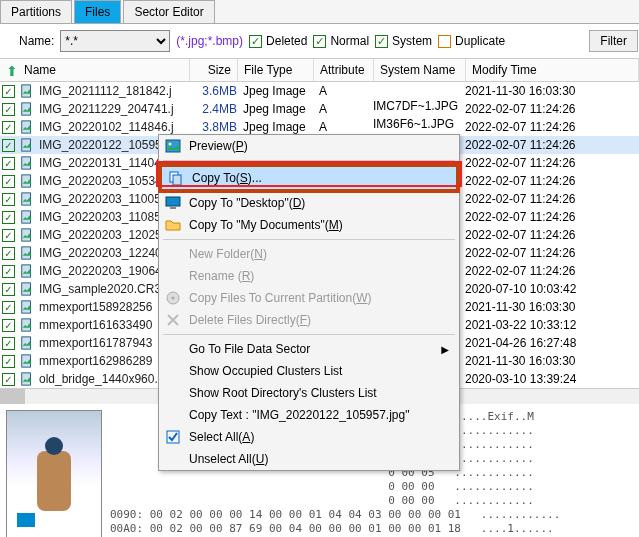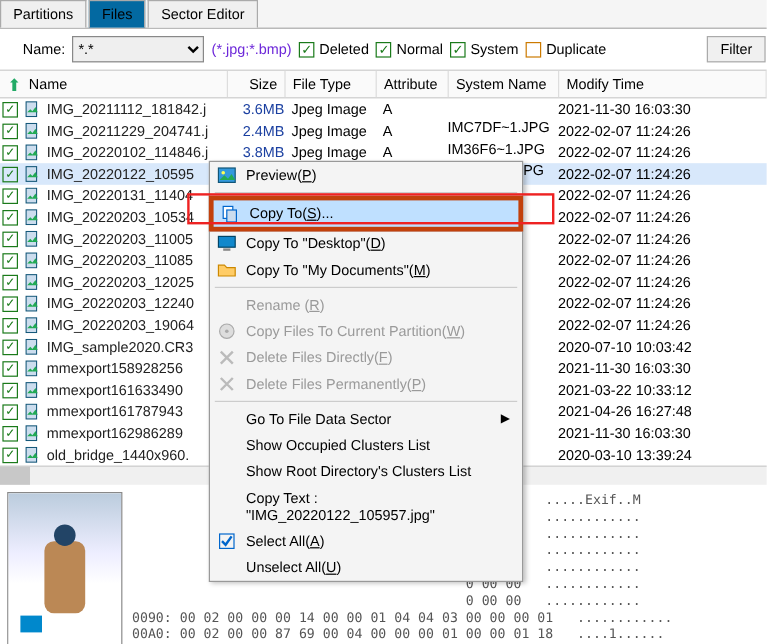--- a/index.html
+++ b/index.html
@@ -1,19 +1,19 @@
 <!DOCTYPE html>
 <html><head>
 <meta charset="utf-8">
 <style>
 * { margin: 0; padding: 0; box-sizing: border-box; font-family: "Segoe UI", Tahoma, sans-serif; font-size: 12px; }
 body { background: #fff; width: 639px; height: 537px; overflow: hidden; position: relative; }
 .tabs { display: flex; border-bottom: 1px solid #aaa; background: #f5f5f5; }
 .tab { padding: 4px 10px; border: 1px solid #aaa; border-bottom: none; background: #f0f0f0; margin-right: 2px; cursor: pointer; }
-.tab.active { background: #0369a1; }
+.tab.active { background: #0ea5e9; }
 .filter-row { display: flex; align-items: center; padding: 6px 1px; gap: 6px; }
 .filter-row label { margin-left: 18px; }
 .name-select { width: 110px; height: 22px; border: 1px solid #888; }
 .ext-hint { color: #6d28d9; }
 .chk { display: inline-flex; align-items: center; gap: 4px; }
 .chk .box { width: 13px; height: 13px; border: 1px solid #1a7a1a; display: inline-flex; align-items: center; justify-content: center; color: #1a7a1a; font-size: 11px; }
 .chk .box.orange { border-color: #cc7a00; color: #cc7a00; }
 .chk .box.empty { color: transparent; }
 .filter-btn { margin-left: auto; padding: 3px 10px; border: 1px solid #aaa; background: #f0f0f0; }
 .headers { display: flex; border-top: 1px solid #ccc; border-bottom: 1px solid #ccc; background: #fafafa; position: relative; }
@@ -38,21 +38,21 @@
 .row .time { flex: 1; }
 .scrollbar-h { height: 16px; background: #f0f0f0; border-top: 1px solid #ccc; position: relative; }
 .scrollbar-h .thumb { position: absolute; left: 0; top: 0; height: 100%; width: 25px; background: #c8c8c8; }
 .preview { display: flex; padding: 6px; gap: 8px; }
 .thumb-img { width: 96px; height: 128px; border: 1px solid #888; position: relative; overflow: hidden; }
 .snow { position: absolute; inset: 0; background: linear-gradient(#bcd 0%, #eef 40%, #fff 60%, #fff 100%); }
 .person { position: absolute; left: 30px; top: 40px; width: 34px; height: 60px; background: #b85; border-radius: 8px; }
 .person::before { content: ""; position: absolute; top: -14px; left: 8px; width: 18px; height: 18px; background: #246; border-radius: 50%; }
 .bucket { position: absolute; left: 10px; bottom: 10px; width: 18px; height: 14px; background: #08c; }
 .hex { font-family: Consolas, monospace; font-size: 11px; color: #555; white-space: pre; line-height: 14px; flex: 1; overflow: hidden; }
-.context-menu { position: absolute; left: 174px; top: 134px; width: 262px; background: #f4f4f4; border: 1px solid #999; box-shadow: 2px 2px 4px rgba(0,0,0,0.25); z-index: 20; }
+.context-menu { position: absolute; left: 158px; top: 134px; width: 302px; background: #f4f4f4; border: 1px solid #999; box-shadow: 2px 2px 4px rgba(0,0,0,0.25); z-index: 20; }
 .red-outline { position: absolute; left: 156px; top: 161px; width: 306px; height: 26px; border: 2px solid #e22; z-index: 25; pointer-events: none; }
 .mi { display: flex; align-items: center; padding: 4px 10px 4px 30px; position: relative; }
 .mi .micon { position: absolute; left: 6px; top: 3px; width: 16px; height: 16px; }
 .mi.hl { background: #bfe0ff; border: 4px solid #c2410c; margin: -1px; }
 .mi.dis { color: #9a9a9a; }
 .mi .arrow { margin-left: auto; font-size: 10px; }
 .sep { height: 1px; background: #ccc; margin: 3px 4px; }
 .und { text-decoration: underline; }
 </style>
 </head>
@@ -368,41 +368,38 @@
     <span>Copy To "Desktop"(<span class="und">D</span>)</span>
   </div>
   <div class="mi">
     <svg class="micon" viewBox="0 0 16 16">
         <path d="M1 4 L6 4 L8 6 L15 6 L15 13 L1 13 Z" fill="#fc6" stroke="#c80"></path>
       </svg>
     <span>Copy To "My Documents"(<span class="und">M</span>)</span>
   </div>
   <div class="sep"></div>
   <div class="mi dis">
+      <span>New Folder(<span class="und">N</span>)</span>
+    </div>
+  <div class="mi dis">
       <span>Rename (<span class="und">R</span>)</span>
     </div>
   <div class="mi dis">
     <svg class="micon" viewBox="0 0 16 16">
         <ellipse cx="8" cy="8" rx="6" ry="6" fill="#ddd" stroke="#aaa"></ellipse>
         <circle cx="8" cy="8" r="1.5" fill="#aaa"></circle>
       </svg>
     <span>Copy Files To Current Partition(<span class="und">W</span>)</span>
   </div>
   <div class="mi dis">
     <svg class="micon" viewBox="0 0 16 16">
         <path d="M3 3 L13 13 M13 3 L3 13" stroke="#bbb" stroke-width="2"></path>
       </svg>
     <span>Delete Files Directly(<span class="und">F</span>)</span>
   </div>
-  <div class="mi dis">
-    <svg class="micon" viewBox="0 0 16 16">
-        <path d="M3 3 L13 13 M13 3 L3 13" stroke="#bbb" stroke-width="2"></path>
-      </svg>
-    <span>Delete Files Permanently(<span class="und">P</span>)</span>
-  </div>
   <div class="sep"></div>
   <div class="mi">
       <span>Go To File Data Sector</span>
       <span class="arrow">▶</span>
     </div>
   <div class="mi">
       <span>Show Occupied Clusters List</span>
     </div>
   <div class="mi">
       <span>Show Root Directory's Clusters List</span>

